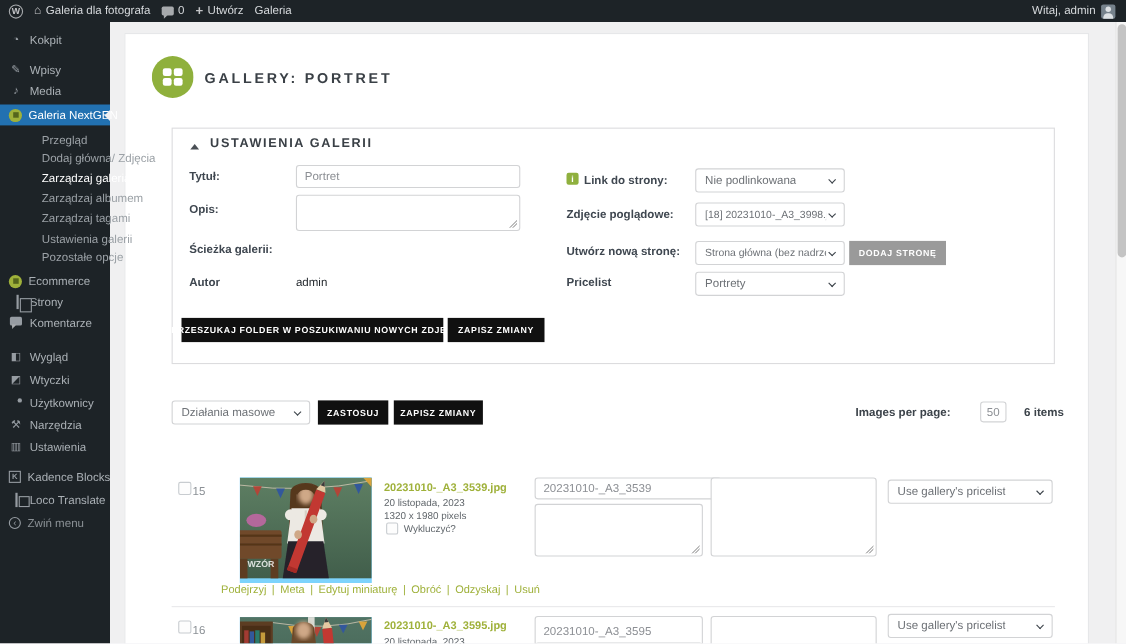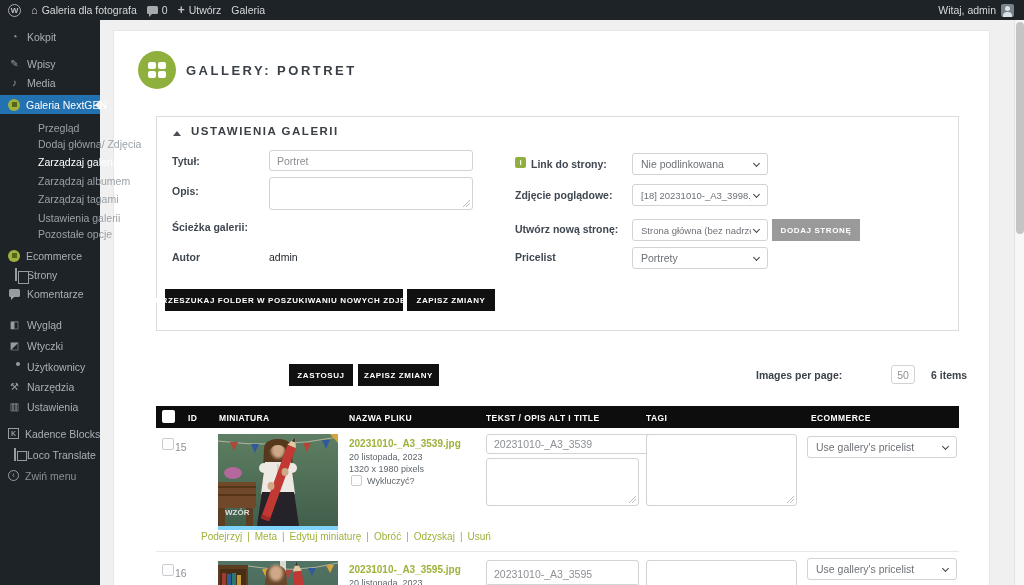--- a/index.html
+++ b/index.html
@@ -51,21 +51,21 @@
 .fvalue{position:absolute;font-size:10.5px;color:#23282d}
 .inp{position:absolute;border:1px solid #d2d3d5;border-radius:3px;font-size:10.5px;color:#8c8f94;padding:0 7px;background:#fff;font-family:inherit;outline:none}
 textarea.inp{resize:none;padding:3px 7px;background-image:linear-gradient(135deg,transparent 0 55%,#bdbdbd 55% 62%,transparent 62% 72%,#bdbdbd 72% 79%,transparent 79%);background-repeat:no-repeat;background-position:right 2px bottom 2px;background-size:8px 8px}
 .sel{position:absolute;background:#fff;border:1px solid #d2d3d5;border-radius:3px;display:flex;align-items:center;padding:0 18px 0 8px;font-size:10.5px;color:#6d7176;height:22px;cursor:pointer}
 .sel-val{white-space:nowrap;overflow:hidden}
 .chev{position:absolute;right:8px;top:7px;width:5px;height:5px;border-right:1.5px solid #3c434a;border-bottom:1.5px solid #3c434a;transform:rotate(45deg)}
 .info-ico{position:absolute;width:11px;height:11px;background:#8fb03e;border-radius:2px;color:#fff;font-size:8px;font-weight:bold;display:flex;align-items:center;justify-content:center}
 .btn-black{position:absolute;background:#101010;color:#fff;font-size:8px;font-weight:bold;letter-spacing:0.6px;display:flex;align-items:center;justify-content:center;height:22px;cursor:pointer;border:none;font-family:inherit;white-space:nowrap}
 .btn-gray{position:absolute;background:#9a9a9a;color:#fff;font-size:8px;font-weight:bold;letter-spacing:0.6px;display:flex;align-items:center;justify-content:center;height:22px;cursor:pointer;border:none;font-family:inherit;white-space:nowrap}
 
-.pp-label{position:absolute;left:642px;top:338px;width:130px;text-align:left;font-size:10.5px;font-weight:bold;color:#3c434a}
+.pp-label{position:absolute;left:642px;top:338px;width:130px;text-align:center;font-size:10.5px;font-weight:bold;color:#3c434a}
 .pp-input{position:absolute;left:777px;top:334px;width:24px;height:19px;text-align:center;padding:0 2px}
 .items-count{position:absolute;left:817px;top:338px;font-size:10.5px;font-weight:bold;color:#3c434a}
 
 .thead{position:absolute;left:42px;top:375px;width:803px;height:22px;background:#0d0d0d}
 .th{position:absolute;top:7px;font-size:8.5px;font-weight:bold;letter-spacing:0.4px;color:#fff;white-space:nowrap}
 .cb{position:absolute;width:12px;height:12px;border:1px solid #c8ccd0;border-radius:2px;background:#fdfdfd;cursor:pointer}
 .cb-head{position:absolute;left:6px;top:4px;width:13px;height:13px;background:#fff;border-radius:2px;cursor:pointer}
 .row-id{position:absolute;font-size:10.5px;color:#8c9196}
 .thumb{position:absolute;width:120px;height:96px;overflow:hidden;cursor:pointer;background:#7dd3fc}
 .fname{position:absolute;font-size:10px;font-weight:bold;color:#9fb13a;text-decoration:none;cursor:pointer;white-space:nowrap}
@@ -243,35 +243,30 @@
       <span class="flabel" style="left:358px;top:134px">Pricelist</span>
       <div class="sel" style="left:475px;top:130px;width:136px">
           <span class="sel-val">Portrety</span>
           <span class="chev"></span>
         </div>
 
       <button class="btn-black" style="left:8px;top:172px;width:238px">PRZESZUKAJ FOLDER W POSZUKIWANIU NOWYCH ZDJĘĆ</button>
       <button class="btn-black" style="left:250px;top:172px;width:88px">ZAPISZ ZMIANY</button>
     </div>
 
+    <div class="sel" style="left:42px;top:333px;width:126px">
+        <span class="sel-val">Działania masowe</span>
+        <span class="chev"></span>
+      </div>
     <button class="btn-black" style="left:175px;top:333px;width:64px">ZASTOSUJ</button>
     <button class="btn-black" style="left:244px;top:333px;width:81px">ZAPISZ ZMIANY</button>
     <span class="pp-label">Images per page:</span>
     <input class="inp pp-input" value="50" style="">
     <span class="items-count">6 items</span>
 
-    <div class="thead">
-      <span class="cb-head"></span>
-      <span class="th" style="left:32px">ID</span>
-      <span class="th" style="left:63px">MINIATURA</span>
-      <span class="th" style="left:193px">NAZWA PLIKU</span>
-      <span class="th" style="left:330px">TEKST / OPIS ALT I TITLE</span>
-      <span class="th" style="left:490px">TAGI</span>
-      <span class="th" style="left:655px">ECOMMERCE</span>
-    </div>
 
     <div>
       <span class="cb" style="left:48px;top:407px"></span>
       <span class="row-id" style="left:61px;top:410px">15</span>
       <div class="thumb" style="left:104px;top:403px">
         <svg width="120" height="92" viewBox="0 0 120 92" preserveAspectRatio="none">
           <defs>
             <linearGradient id="w1" x1="0" x2="0" y1="0" y2="1">
                 <stop offset="0" stop-color="#5e7f63"></stop>
                 <stop offset="1" stop-color="#415e4b"></stop>

